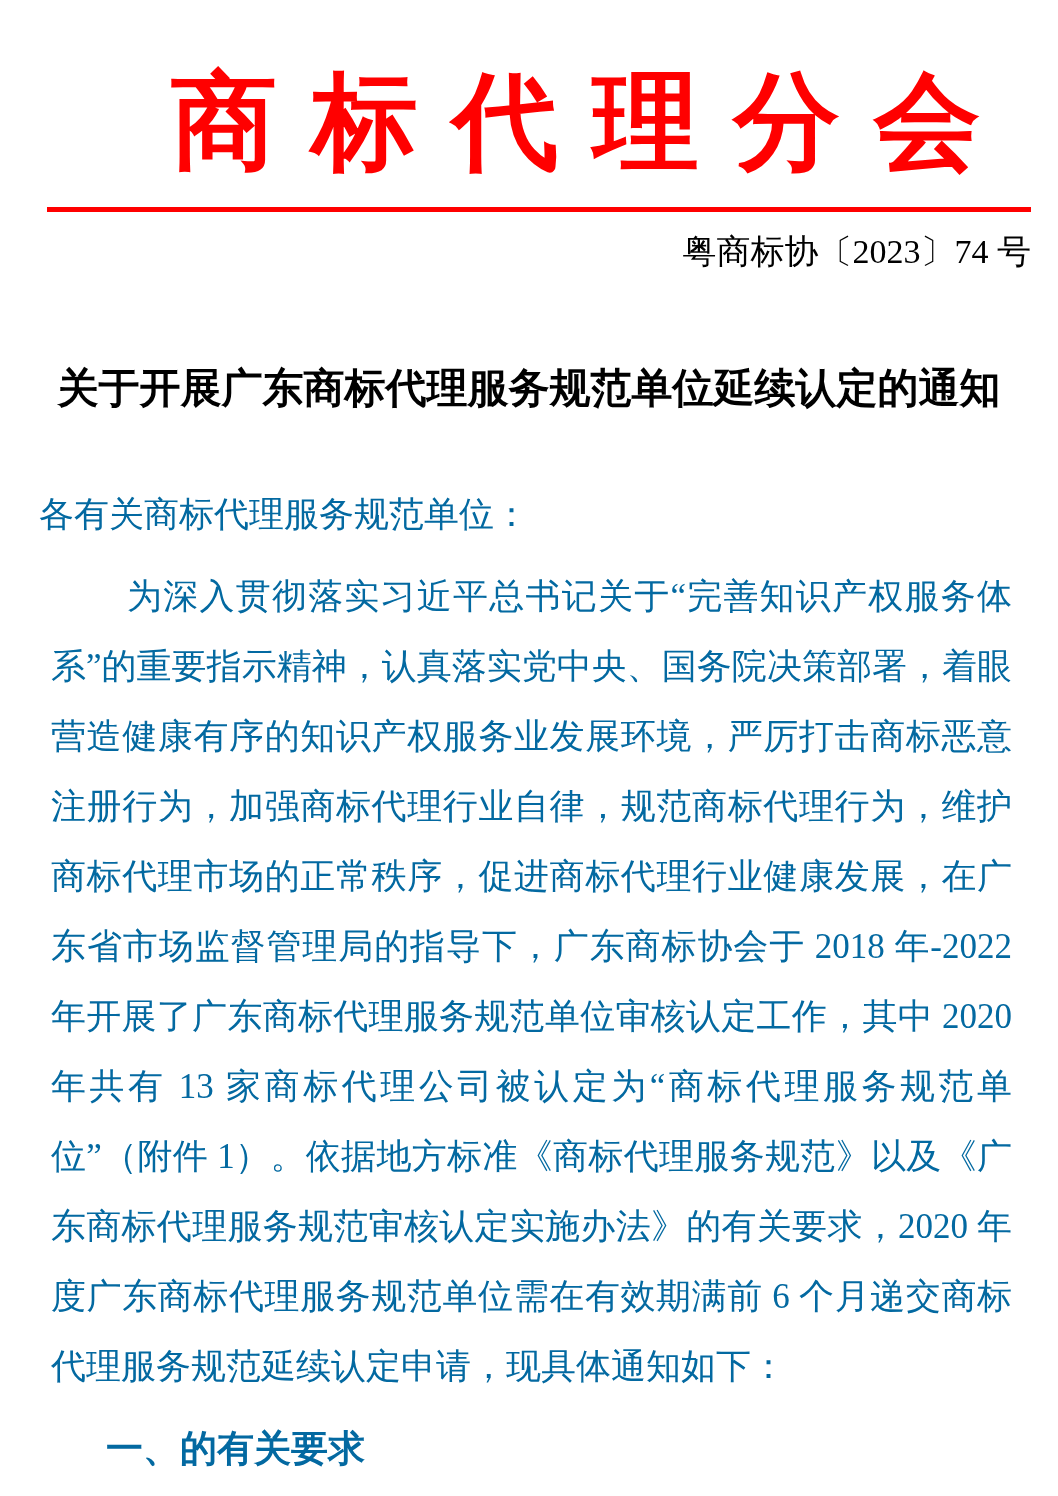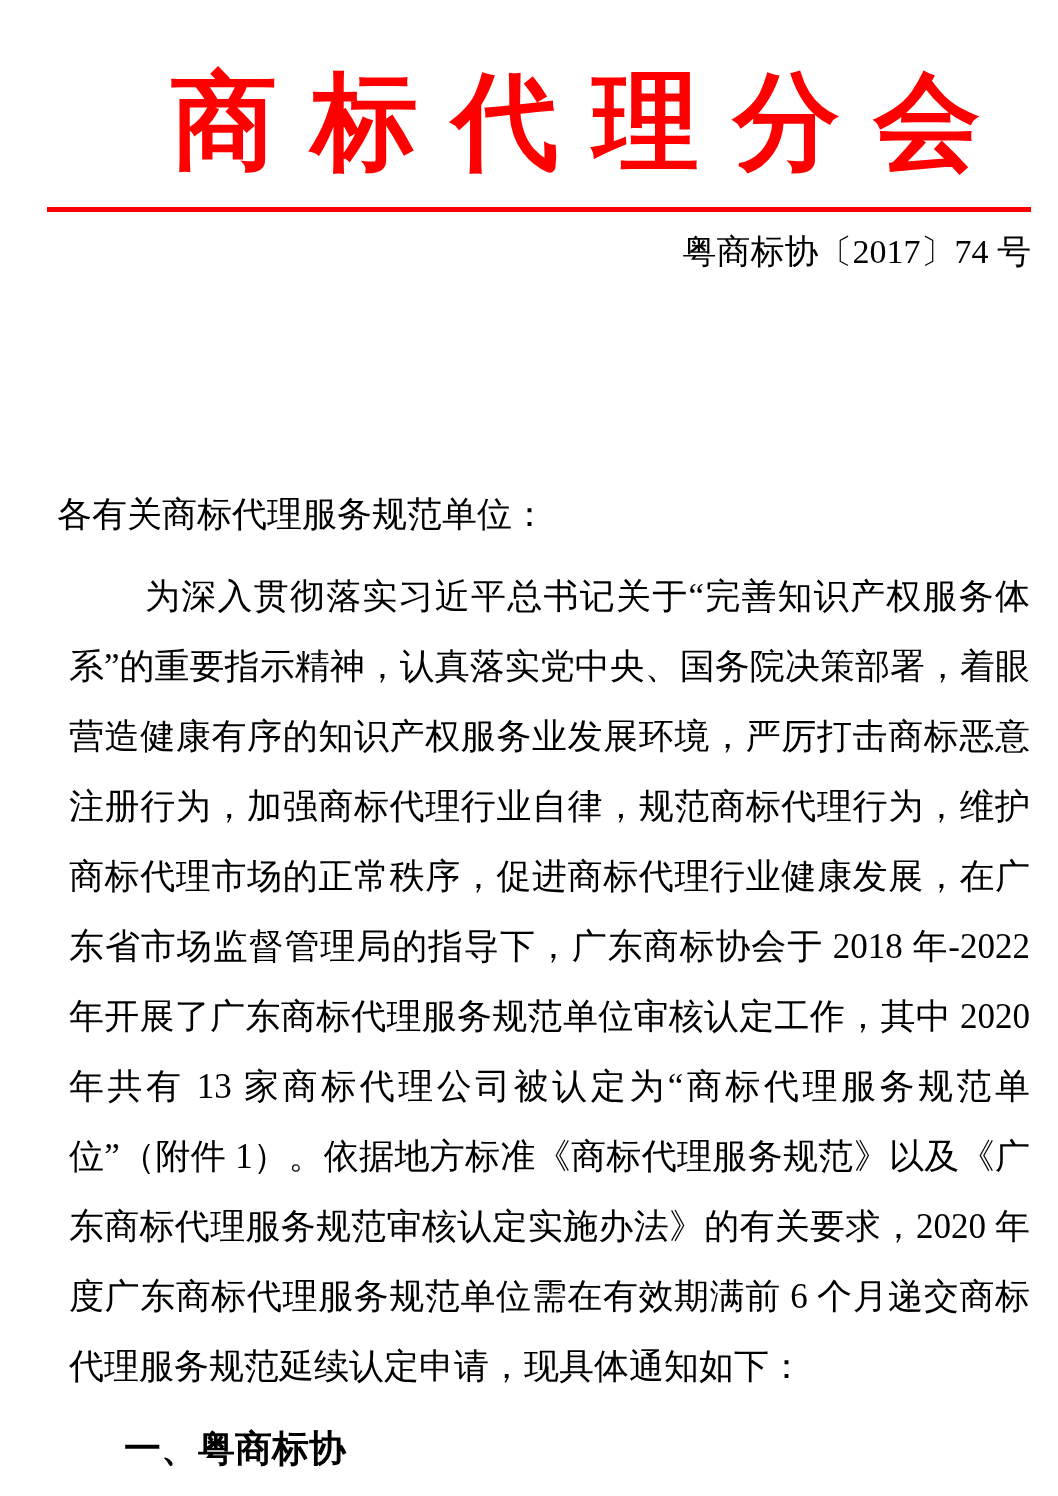--- a/index.html
+++ b/index.html
@@ -59,27 +59,27 @@
     margin: 0;
     text-align: center;
     font-size: 41px;
     font-weight: bold;
     line-height: 1.3;
     color: #000000;
   }
   
   .doc-body {
     position: absolute;
-    left: 57px;
+    left: 39px;
     top: 480px;
     width: 985px;
     font-size: 35px;
     line-height: 70px;
     text-align: justify;
-    color: #000000;
+    color: #0369a1;
   }
   .salutation {
     margin: 0;
   }
   .body-para {
     margin: 12px;
     text-indent: 76px;
   }
   .section-heading {
     margin: 0;
@@ -99,23 +99,24 @@
   <header>
     <div class="org-title">
       <span>商</span>
       <span>标</span>
       <span>代</span>
       <span>理</span>
       <span>分</span>
       <span>会</span>
     </div>
     <div class="red-rule"></div>
-    <div class="doc-number">粤商标协〔2017〕74 号</div>
+    <div class="doc-number">粤商标协〔2023〕74 号</div>
   </header>
 
+  <h1 class="doc-title">关于开展广东商标代理服务规范单位延续认定的通知</h1>
 
   <main class="doc-body">
     <p class="salutation">各有关商标代理服务规范单位：</p>
     <p class="body-para">为深入贯彻落实习近平总书记关于“完善知识产权服务体系”的重要指示精神，认真落实党中央、国务院决策部署，着眼营造健康有序的知识产权服务业发展环境，严厉打击商标恶意注册行为，加强商标代理行业自律，规范商标代理行为，维护商标代理市场的正常秩序，促进商标代理行业健康发展，在广东省市场监督管理局的指导下，广东商标协会于 2018 年-2022 年开展了广东商标代理服务规范单位审核认定工作，其中 2020 年共有 13 家商标代理公司被认定为“商标代理服务规范单位”（附件 1）。依据地方标准《商标代理服务规范》以及《广东商标代理服务规范审核认定实施办法》的有关要求，2020 年度广东商标代理服务规范单位需在有效期满前 6 个月递交商标代理服务规范延续认定申请，现具体通知如下：</p>
-    <h2 class="section-heading">一、粤商标协</h2>
+    <h2 class="section-heading">一、的有关要求</h2>
   </main>
 
 </div>
 
 </body></html>

